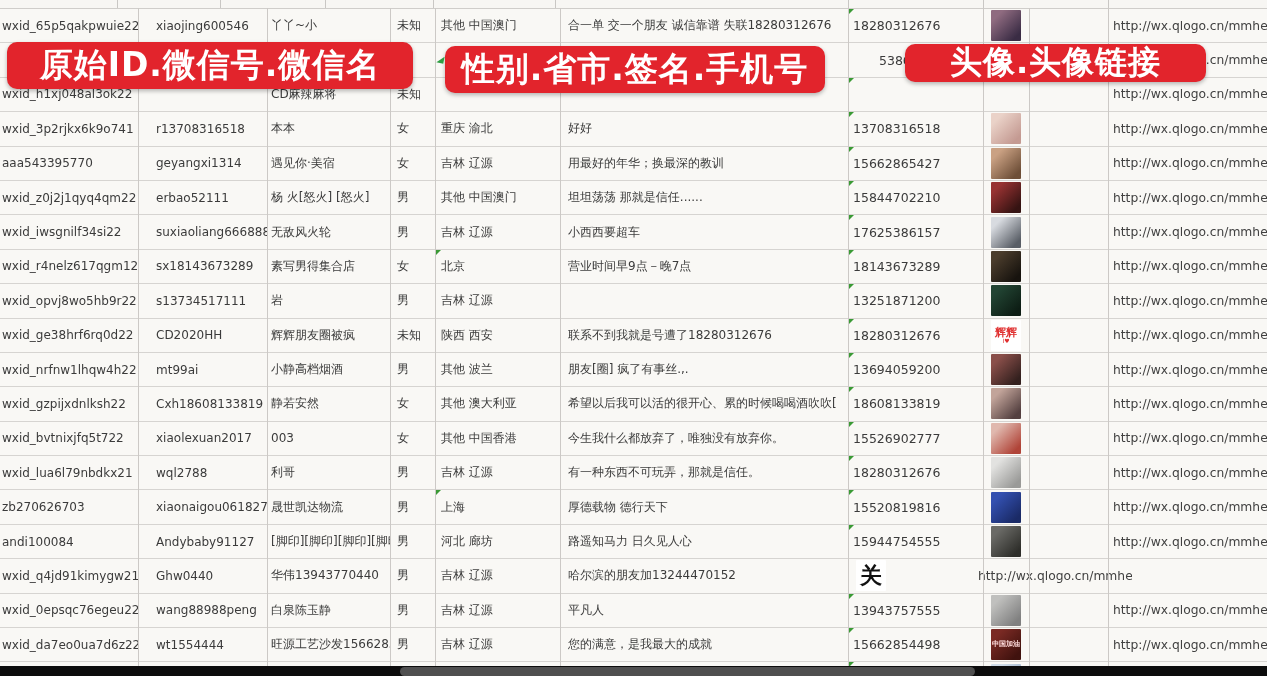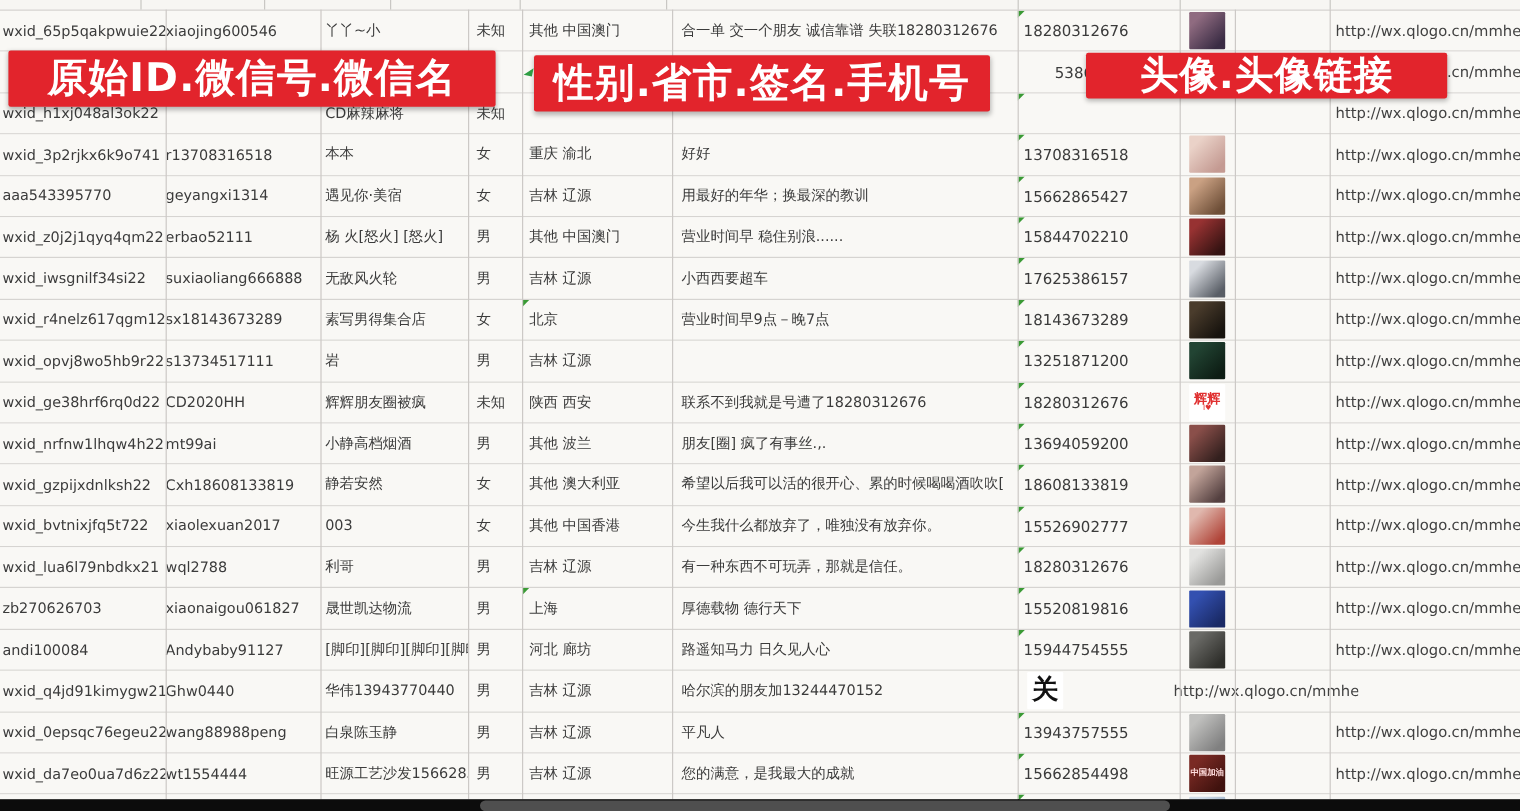--- a/index.html
+++ b/index.html
@@ -9,21 +9,21 @@
     color:#3b3b3b; font-size:12px;
   }
   
   .topline{position:absolute;top:0;height:8px;width:1px;background:#c9c7c4;}
   
   #sheet{position:absolute;left:0;top:8px;width:1267px;border-top:1px solid #cfcdca;}
   .row{display:flex;height:34.4px;box-sizing:border-box;border-bottom:1px solid #d6d4d1;background:#f9f8f5;}
   .cell{position:relative;box-sizing:border-box;height:100%;display:flex;align-items:center;
         white-space:nowrap;overflow:hidden;padding:0 2px 0 4px;}
   .c-id{width:138px;padding-left:2px;}
-  .c-wid{width:129px;padding-left:0;}
+  .c-wid{width:129px;padding-left:18px;}
   .c-name{width:123px;padding-left:4px;}
   .c-gender{width:45px;padding-left:7px;}
   .c-region{width:125px;padding-left:6px;}
   .c-sig{width:288px;padding-left:8px;}
   .c-phone{width:135px;padding-left:5px;font-size:12.5px;}
   .c-phone.partial{padding-left:31px;}
   .c-avatar{width:46px;justify-content:center;padding:0;}
   .c-spacer{width:79px;}
   .c-link{width:159px;padding-left:5px;font-size:12.3px;color:#414141;}
   
@@ -33,21 +33,21 @@
        border-top:6px solid #3a9a35;border-right:6px solid transparent;}
   
   .green-marker{position:absolute;left:437px;top:56px;width:0;height:0;z-index:11;
        border-bottom:7px solid #2f9e44;border-left:7px solid transparent;transform:rotate(12deg);}
   
   .avatar{width:30px;height:31px;border-radius:1px;display:flex;flex-direction:column;
           align-items:center;justify-content:center;overflow:hidden;line-height:1;}
   .avatar .lbl{font-weight:bold;}
   .avatar .sub{font-size:6px;}
   
-  .banner{position:absolute;z-index:10;background:#e2242c;border-radius:2px;
+  .banner{position:absolute;z-index:10;background:#e2242c;border-radius:10px;
           color:#fff;font-weight:bold;display:flex;align-items:center;justify-content:center;
           letter-spacing:1px;box-shadow:0 2px 4px rgba(0,0,0,.28);
           font-family:"DejaVu Sans","Liberation Sans",sans-serif;}
   #banner1{left:7px;  top:42px; width:406px; height:47px; font-size:33px;}
   #banner2{left:445px;top:46px; width:380px; height:47px; font-size:33px;}
   #banner3{left:905px;top:44px; width:301px; height:38px; font-size:32px;}
   
   #scroll-track{position:absolute;left:0;bottom:0;width:1267px;height:10px;background:#0c0c0c;z-index:12;}
   #scroll-thumb{position:absolute;left:400px;top:1px;width:575px;height:9px;background:#4f4f4f;border-radius:5px;}
 </style>
@@ -124,21 +124,21 @@
         </div>
         <div class="cell c-spacer"></div>
         <div class="cell c-link">http://wx.qlogo.cn/mmhead</div>
       </div>
       <div class="row">
         <div class="cell c-id">wxid_z0j2j1qyq4qm22</div>
         <div class="cell c-wid">erbao52111</div>
         <div class="cell c-name">杨 火[怒火] [怒火]</div>
         <div class="cell c-gender">男</div>
         <div class="cell c-region">其他 中国澳门</div>
-        <div class="cell c-sig">营业时间早 稳住别浪......</div>
+        <div class="cell c-sig">坦坦荡荡 那就是信任......</div>
         <div class="cell c-phone">15844702210<span class="tri"></span></div>
         <div class="cell c-avatar">
           <div class="avatar" style="background: linear-gradient(135deg, rgb(151, 50, 50) 20%, rgb(53, 19, 18) 85%);"></div>
         </div>
         <div class="cell c-spacer"></div>
         <div class="cell c-link">http://wx.qlogo.cn/mmhead</div>
       </div>
       <div class="row">
         <div class="cell c-id">wxid_iwsgnilf34si22</div>
         <div class="cell c-wid">suxiaoliang666888</div>

